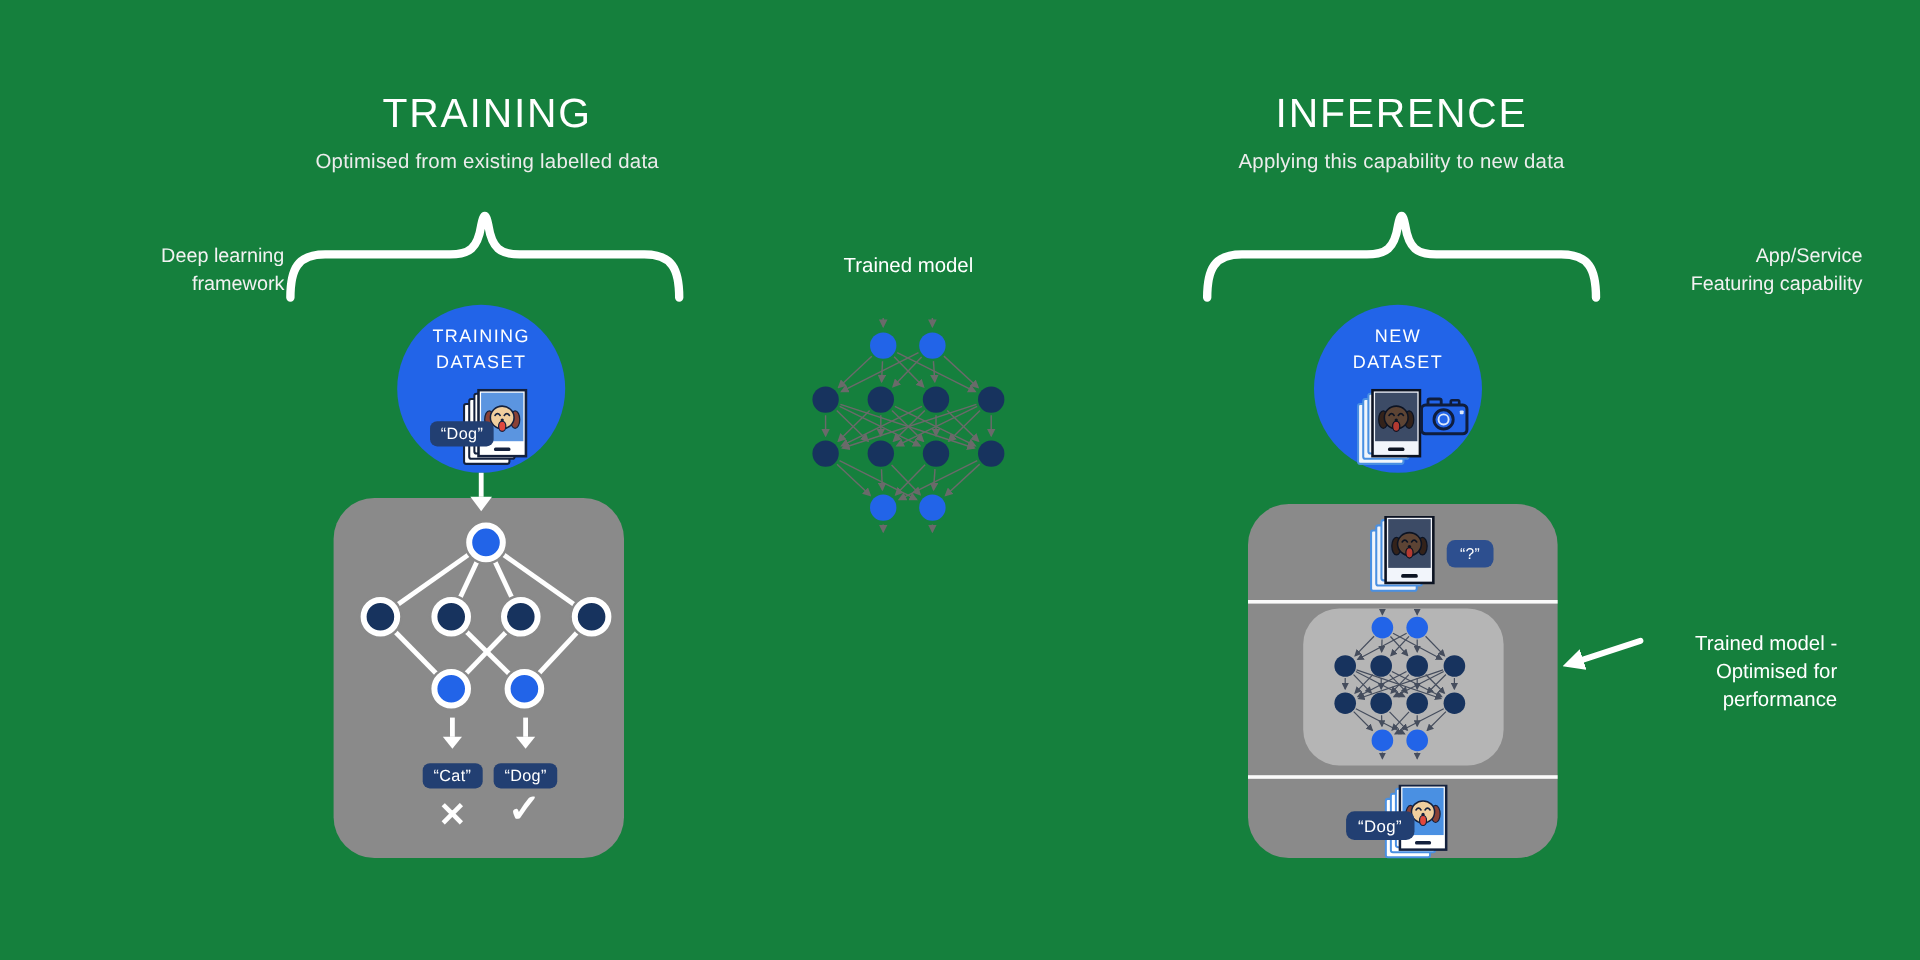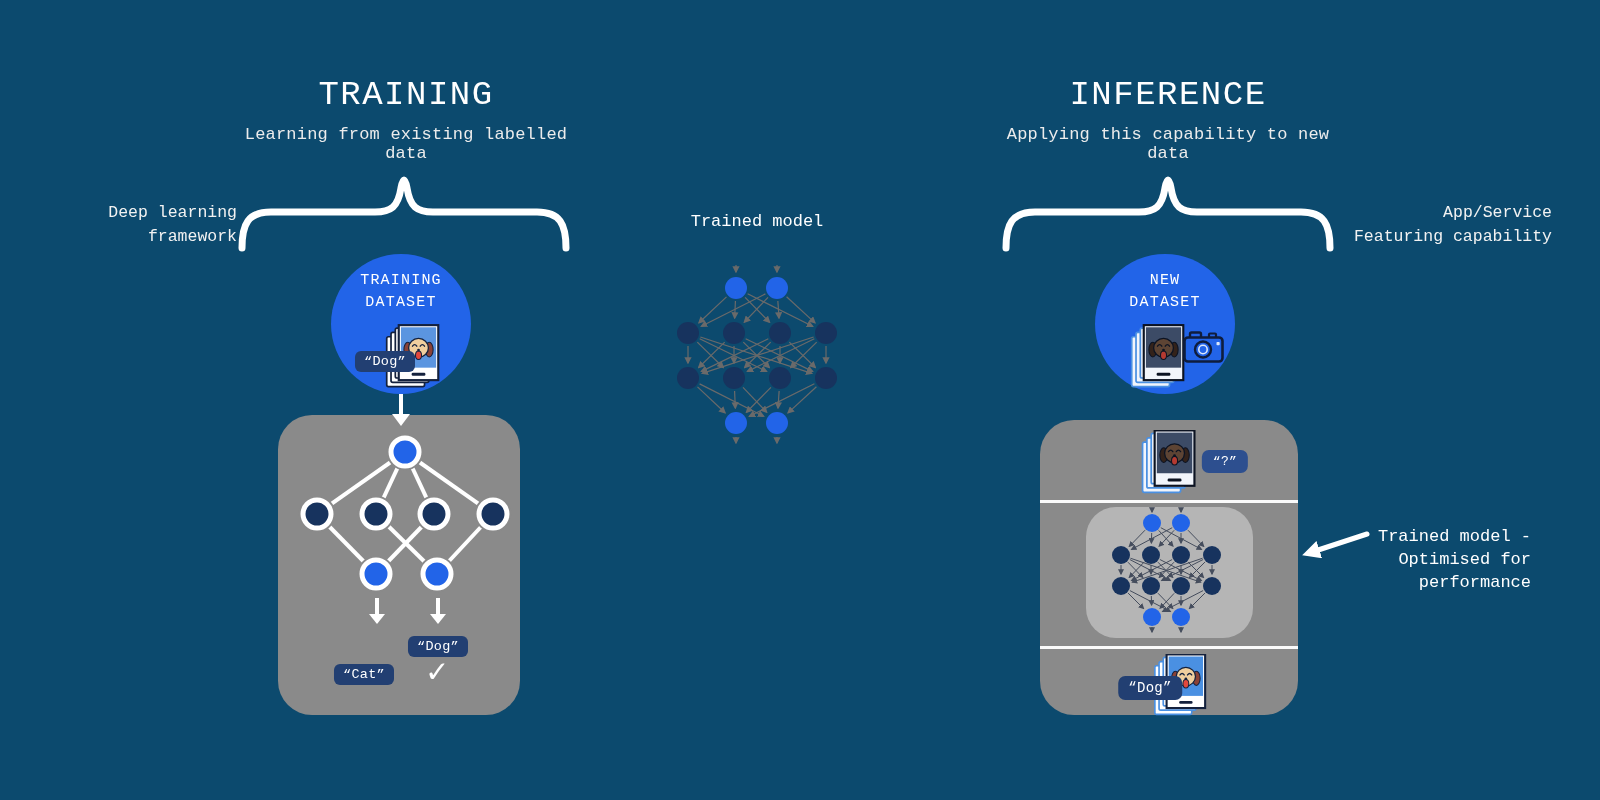--- a/index.html
+++ b/index.html
@@ -26,24 +26,24 @@
   .mid-label{position:absolute;color:#fff;text-align:center;font-size:17px;}
   .divider{position:absolute;height:3px;background:#fafafa;z-index:2;}
   .ann-text{position:absolute;color:#fff;text-align:right;font-size:17px;line-height:23px;}
   .ann-text span{display:block;}
   .stack{position:absolute;z-index:3;}
   svg{display:block;}
 </style>
 </head>
 <body>
 
-<div class="canvas" style="background: #0c4a6e; font-family: Liberation Mono, monospace;">
+<div class="canvas" style="background: #15803d;">
 
   <div class="hd" style="left:256px;top:76px;width:300px;">TRAINING</div>
-  <div class="sub" style="left:231px;top:125px;width:350px;">Learning from existing labelled data</div>
+  <div class="sub" style="left:231px;top:125px;width:350px;">Optimised from existing labelled data</div>
 
   <svg class="brace" style="left:237px;top:174px;" width="334" height="80" viewBox="0 0 334 80">
     <path d="M 5 74 C 5 50 11 38 34 38 L 138 38 C 154 38 161 33 164 14 Q 165.5 6 167 6 Q 168.5 6 170 14 C 173 33 180 38 196 38 L 300 38 C 323 38 329 50 329 74" fill="none" stroke="#fff" stroke-width="7" stroke-linecap="round" stroke-linejoin="round"></path>
   </svg>
 
   <div class="side-label" style="left:37px;top:201px;width:200px;">
     <span>Deep learning</span>
     <span>framework</span>
   </div>
 
@@ -97,21 +97,21 @@
         <circle cx="98" cy="159" r="18.5" fill="#8a8a8a"></circle>
         <circle cx="98" cy="159" r="14" fill="#2264e8" stroke="#fff" stroke-width="5"></circle>
         <circle cx="159" cy="159" r="18.5" fill="#8a8a8a"></circle>
         <circle cx="159" cy="159" r="14" fill="#2264e8" stroke="#fff" stroke-width="5"></circle>
       </svg>
   </div>
 
   <div class="varrow sm" style="left:375px;top:598px;height:16px;"></div>
   <div class="varrow sm" style="left:436px;top:598px;height:16px;"></div>
 
-  <div class="tag" style="left: 364px; top: 636px; background: rgb(34, 63, 114); margin-top: 28px;">“Cat”</div>
+  <div class="tag" style="left: 377px; top: 636px; background: rgb(34, 63, 114);">“Cat”</div>
   <div class="tag" style="left: 438px; top: 636px; background: rgb(34, 63, 114);">“Dog”</div>
   <div class="mark" style="left:377px;top:665px;font-size:28px;">✕</div>
   <div class="mark" style="left:437px;top:657px;font-size:33px;">✓</div>
 
   <div class="mid-label" style="left:657px;top:212px;width:200px;">Trained model</div>
   <svg id="net-mid" style="position:absolute;left:667px;top:262px;" width="180" height="190" viewBox="0 0 180 190">
     <defs>
       <marker id="am" viewBox="0 0 10 10" refX="8" refY="5" markerWidth="6" markerHeight="6" orient="auto">
         <path d="M0,0 L10,5 L0,10 Z" fill="#6a6a6a"></path>
       </marker>

